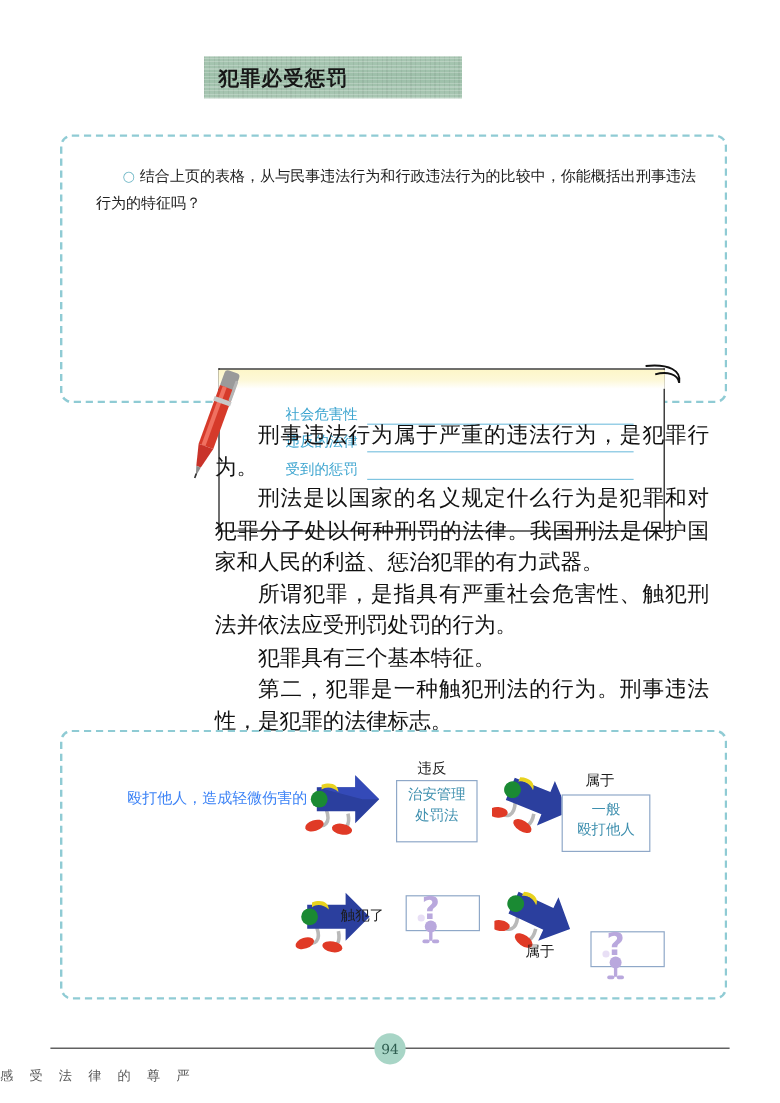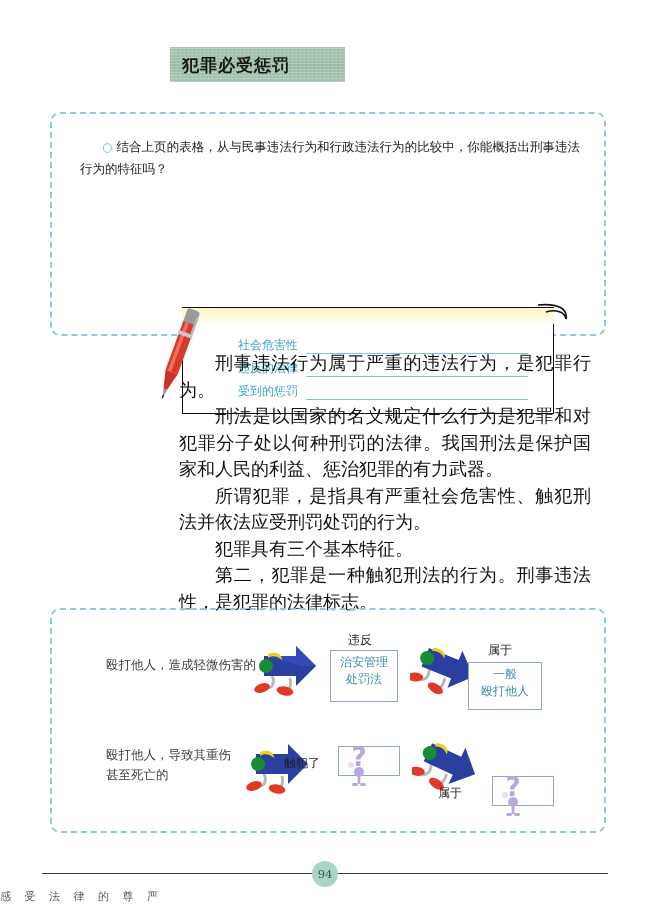--- a/index.html
+++ b/index.html
@@ -16,20 +16,21 @@
     overflow: hidden;
   }
 
   
   .banner-wrap {
     position: absolute;
     left: 170px;
     top: 47px;
     width: 175px;
     height: 35px;
+    padding-left: 40px;
   }
   .banner-bg {
     position: absolute;
     inset: 0;
     background:
       repeating-linear-gradient(0deg, rgba(255,255,255,.22) 0px, rgba(255,255,255,.22) 1px, rgba(0,0,0,0) 1px, rgba(0,0,0,0) 3px),
       repeating-linear-gradient(90deg, rgba(0,0,0,.05) 0px, rgba(0,0,0,.05) 1px, rgba(0,0,0,0) 1px, rgba(0,0,0,0) 4px),
       linear-gradient(180deg, #a8c6b2 0%, #9dbfa9 50%, #a9c7b3 100%);
   }
   .banner-title {
@@ -81,21 +82,21 @@
     margin-right: 4px;
   }
   .q-indent { display: inline-block; width: 22px; }
 
   
   .notepad {
     position: absolute;
     left: 130px;
     top: 193px;
     width: 372px;
-    height: 107px;
+    height: 136px;
   }
   .notepad-paper {
     position: absolute;
     left: 0;
     top: 0;
     width: 100%;
     height: 100%;
     border: 1.6px solid #111;
     border-top: none;
     background: #fff;
@@ -163,21 +164,21 @@
   #body-text p {
     margin: 0;
     text-indent: 2em;
   }
 
   
   .diag-text {
     position: absolute;
     font-size: 12.5px;
     line-height: 20px;
-    color: #404040;
+    color: #3b82f6;
     font-family: "DejaVu Serif", "Liberation Serif", serif;
     white-space: pre-line;
     padding-left: 24px;
   }
   .diag-caption {
     position: absolute;
     font-size: 12px;
     color: #1d1d1d;
     font-family: "DejaVu Serif", "Liberation Serif", serif;
     white-space: nowrap;
@@ -324,22 +325,20 @@
       <path d="M12,16 L44,16 L44,6 L64,26 L44,46 L44,36 L12,36 Z" fill="#2b3f9e"></path>
       <circle cx="14" cy="26" r="7" fill="#1a8a33"></circle>
       <path d="M16,14 C24,11 30,14 30,20 C26,16 20,15 16,18 Z" fill="#e8d21f"></path>
     </g>
   </svg>
 
   <div class="diag-caption" style="left:436px; top:32px;">属于</div>
   <div class="diag-chip" style="left:416px; top:52px; width:74px; height:48px;">一般
 殴打他人</div>
 
-  <div class="diag-text" style="left:30px; top:135px;">殴打他人，导致其重伤
-甚至死亡的</div>
 
   <svg class="arrow-fig" style="left:192px; top:128px; width:72px; height:58px;" viewBox="0 0 72 58">
     <path d="M20,35 C24,46 18,50 12,47" stroke="#b9b9b9" stroke-width="3" fill="none"></path>
     <path d="M38,38 C40,48 36,52 30,50" stroke="#b9b9b9" stroke-width="3" fill="none"></path>
     <ellipse cx="10" cy="48" rx="8" ry="4.5" fill="#e03a26" transform="rotate(-18 10 48)"></ellipse>
     <ellipse cx="33" cy="51" rx="8.5" ry="4.5" fill="#e03a26" transform="rotate(10 33 51)"></ellipse>
     <path d="M12,16 L44,16 L44,6 L64,26 L44,46 L44,36 L12,36 Z" fill="#2b3f9e"></path>
     <circle cx="14" cy="26" r="7" fill="#1a8a33"></circle>
     <path d="M16,14 C24,11 30,14 30,20 C26,16 20,15 16,18 Z" fill="#e8d21f"></path>
   </svg>

